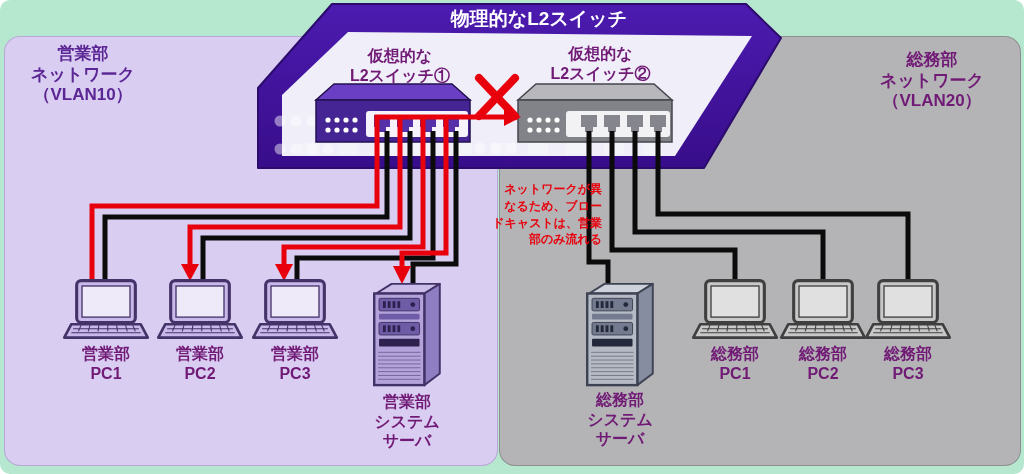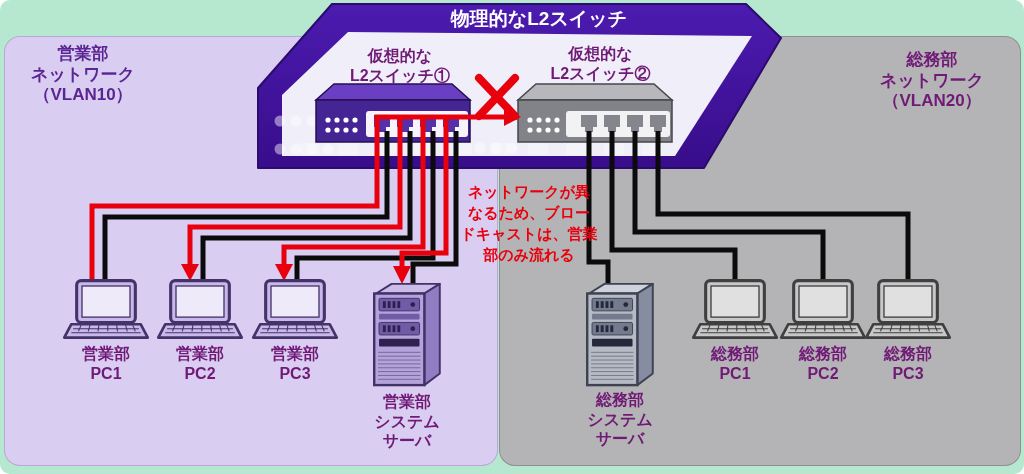--- a/index.html
+++ b/index.html
@@ -8,21 +8,21 @@
   .panel{position:absolute;border-radius:16px;}
   .panel.sales{left:4px;top:36px;width:492px;height:428px;background:#d9cef2;border:1px solid rgba(90,50,140,.25);}
   .panel.admin{left:499px;top:36px;width:520px;height:428px;background:#b4b4b6;border:1px solid rgba(60,60,60,.3);}
   svg.layer{position:absolute;left:0;top:0;}
   .lbl{position:absolute;white-space:pre-line;text-align:center;font-weight:bold;color:#701a75;line-height:1.22;}
   .lbl.region-sales{left:8px;top:44px;width:150px;font-size:17px;color:#5b2594;}
   .lbl.region-admin{left:852px;top:50px;width:160px;font-size:17px;}
   .lbl.box-title{left:332px;top:7px;width:414px;font-size:19px;color:#ffffff;}
   .lbl.vsw1{left:330px;top:46px;width:140px;font-size:16px;}
   .lbl.vsw2{left:528px;top:44px;width:145px;font-size:16px;}
-  .lbl.note{left:456px;top:181px;width:146px;font-size:15px;color:#e8000d;text-align:center;line-height:1.4;}
+  .lbl.note{left:456px;top:181px;width:146px;font-size:12px;color:#e8000d;text-align:right;line-height:1.4;}
   .lbl.dev{width:92px;font-size:16px;}
   
   .lap-p{--body:#c9b9ea;--screen:#efeafa;--line:#443368;}
   .lap-g{--body:#c8c8c8;--screen:#e0e0e0;--line:#3f3f3f;}
   .srv-p{--front:#b3a3da;--side:#8f7ec2;--top:#cabdea;--line:#433268;--bay:#6f5ca6;--slot:#2e2150;}
   .srv-g{--front:#b6bac4;--side:#878da0;--top:#ced3db;--line:#3e4354;--bay:#747b8f;--slot:#23283a;}
 </style>
 </head>
 <body>
 

